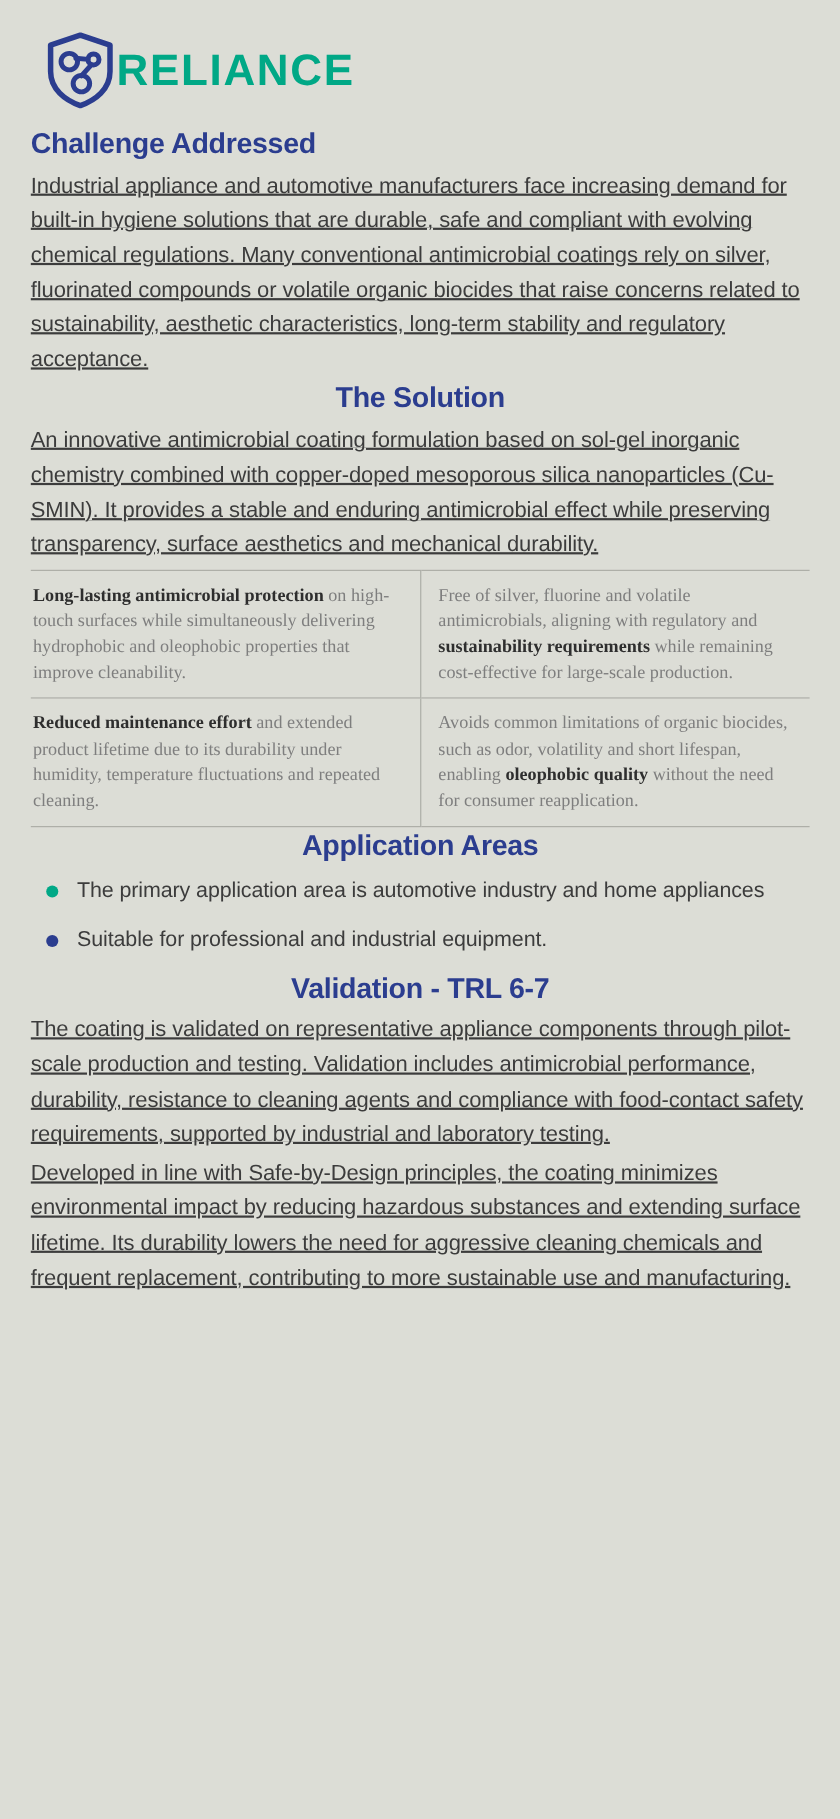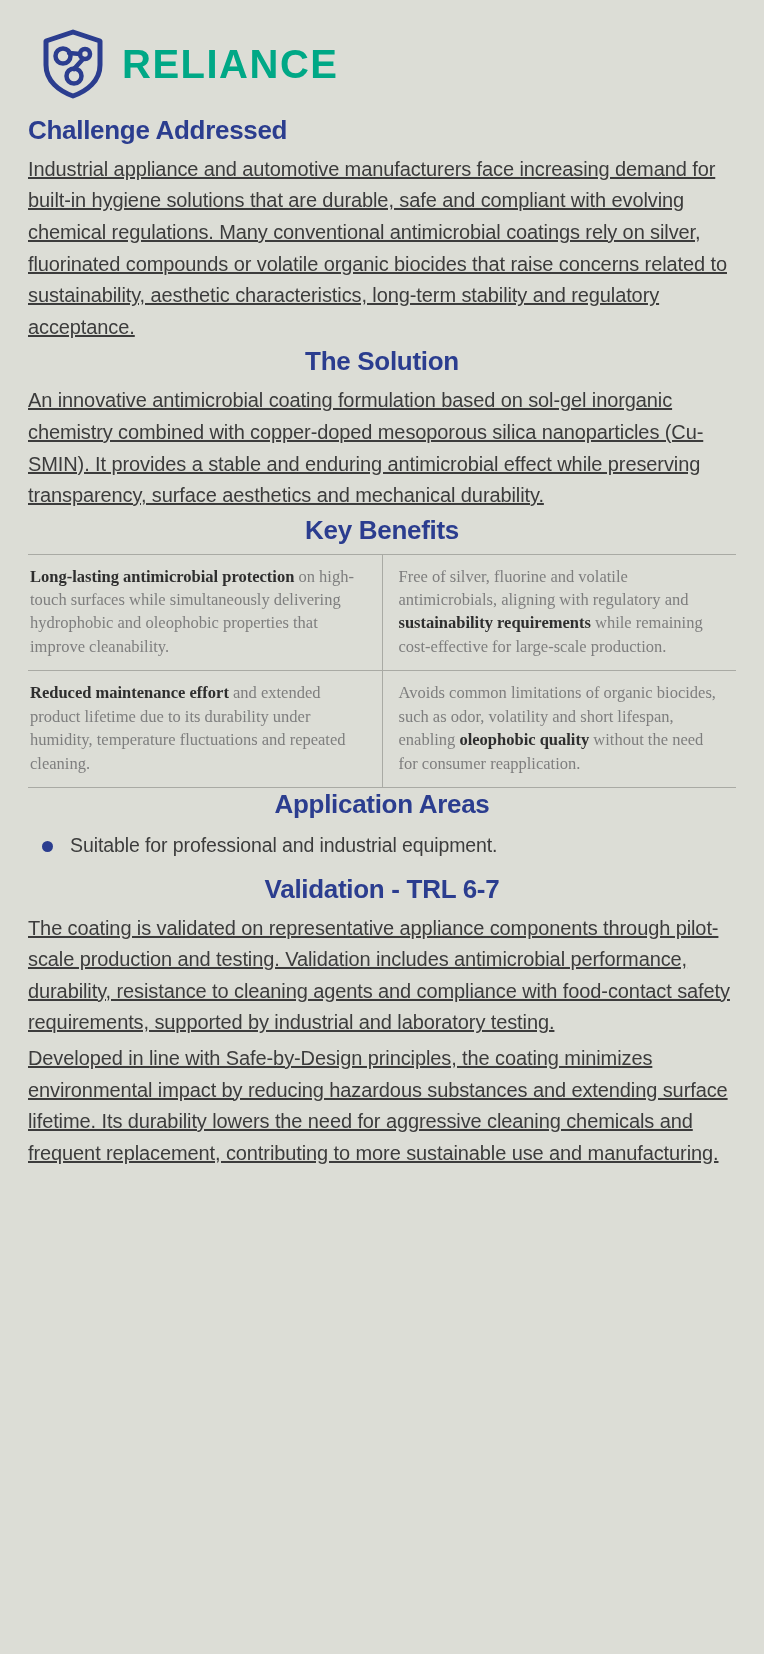--- a/index.html
+++ b/index.html
@@ -18,21 +18,20 @@
     min-height: 1654px;
     box-sizing: border-box;
     padding: 22px 28px 26px 28px;
     background: #dcddd6;
   }
 
   
   .logo-row {
     display: flex;
     align-items: center;
-    gap: 16px;
     height: 84px;
     margin-bottom: 10px;
     padding-left: 12px;
   }
   .logo-mark {
     width: 66px;
     height: 70px;
     flex: 0 0 auto;
     display: block;
   }
@@ -136,21 +135,20 @@
     </svg>
     <div class="logo-word">RELIANCE</div>
   </div>
 
   <h2 class="section-title">Challenge Addressed</h2>
   <p class="body-text">Industrial appliance and automotive manufacturers face increasing demand for built-in hygiene solutions that are durable, safe and compliant with evolving chemical regulations. Many conventional antimicrobial coatings rely on silver, fluorinated compounds or volatile organic biocides that raise concerns related to sustainability, aesthetic characteristics, long-term stability and regulatory acceptance.</p>
 
   <h2 class="section-title sec-gap-top">The Solution</h2>
   <p class="body-text">An innovative antimicrobial coating formulation based on sol-gel inorganic chemistry combined with copper-doped mesoporous silica nanoparticles (Cu-SMIN). It provides a stable and enduring antimicrobial effect while preserving transparency, surface aesthetics and mechanical durability.</p>
 
-  <h2 class="section-title sec-gap-top">Key Benefits</h2>
   <table class="benefits-table">
     <tbody>
         <tr>
       <td class="left-cell">
         <b>Long-lasting antimicrobial protection</b><span> on high-touch surfaces while simultaneously delivering hydrophobic and oleophobic properties that improve cleanability.</span>
       </td>
       <td class="right-cell">
         <span>Free of silver, fluorine and volatile antimicrobials, aligning with regulatory and </span><b>sustainability requirements</b><span> while remaining cost-effective for large-scale production.</span>
       </td>
     </tr>
@@ -161,20 +159,24 @@
       <td class="right-cell">
         <span>Avoids common limitations of organic biocides, such as odor, volatility and short lifespan, enabling </span><b>oleophobic quality</b><span> without the need for consumer reapplication.</span>
       </td>
     </tr>
   </tbody>
     </table>
 
   <h2 class="section-title sec-gap-top">Application Areas</h2>
   <ul class="bullets">
     <li>
+      <span class="dot dot-teal"></span>
+      <span>The primary application area is automotive industry and home appliances</span>
+    </li>
+    <li>
       <span class="dot dot-blue"></span>
       <span>Suitable for professional and industrial equipment.</span>
     </li>
   </ul>
 
   <h2 class="section-title sec-gap-top">Validation - TRL 6-7</h2>
   <p class="body-text">The coating is validated on representative appliance components through pilot-scale production and testing. Validation includes antimicrobial performance, durability, resistance to cleaning agents and compliance with food-contact safety requirements, supported by industrial and laboratory testing.</p>
 
   <p class="body-text">Developed in line with Safe-by-Design principles, the coating minimizes environmental impact by reducing hazardous substances and extending surface lifetime. Its durability lowers the need for aggressive cleaning chemicals and frequent replacement, contributing to more sustainable use and manufacturing.</p>
 

